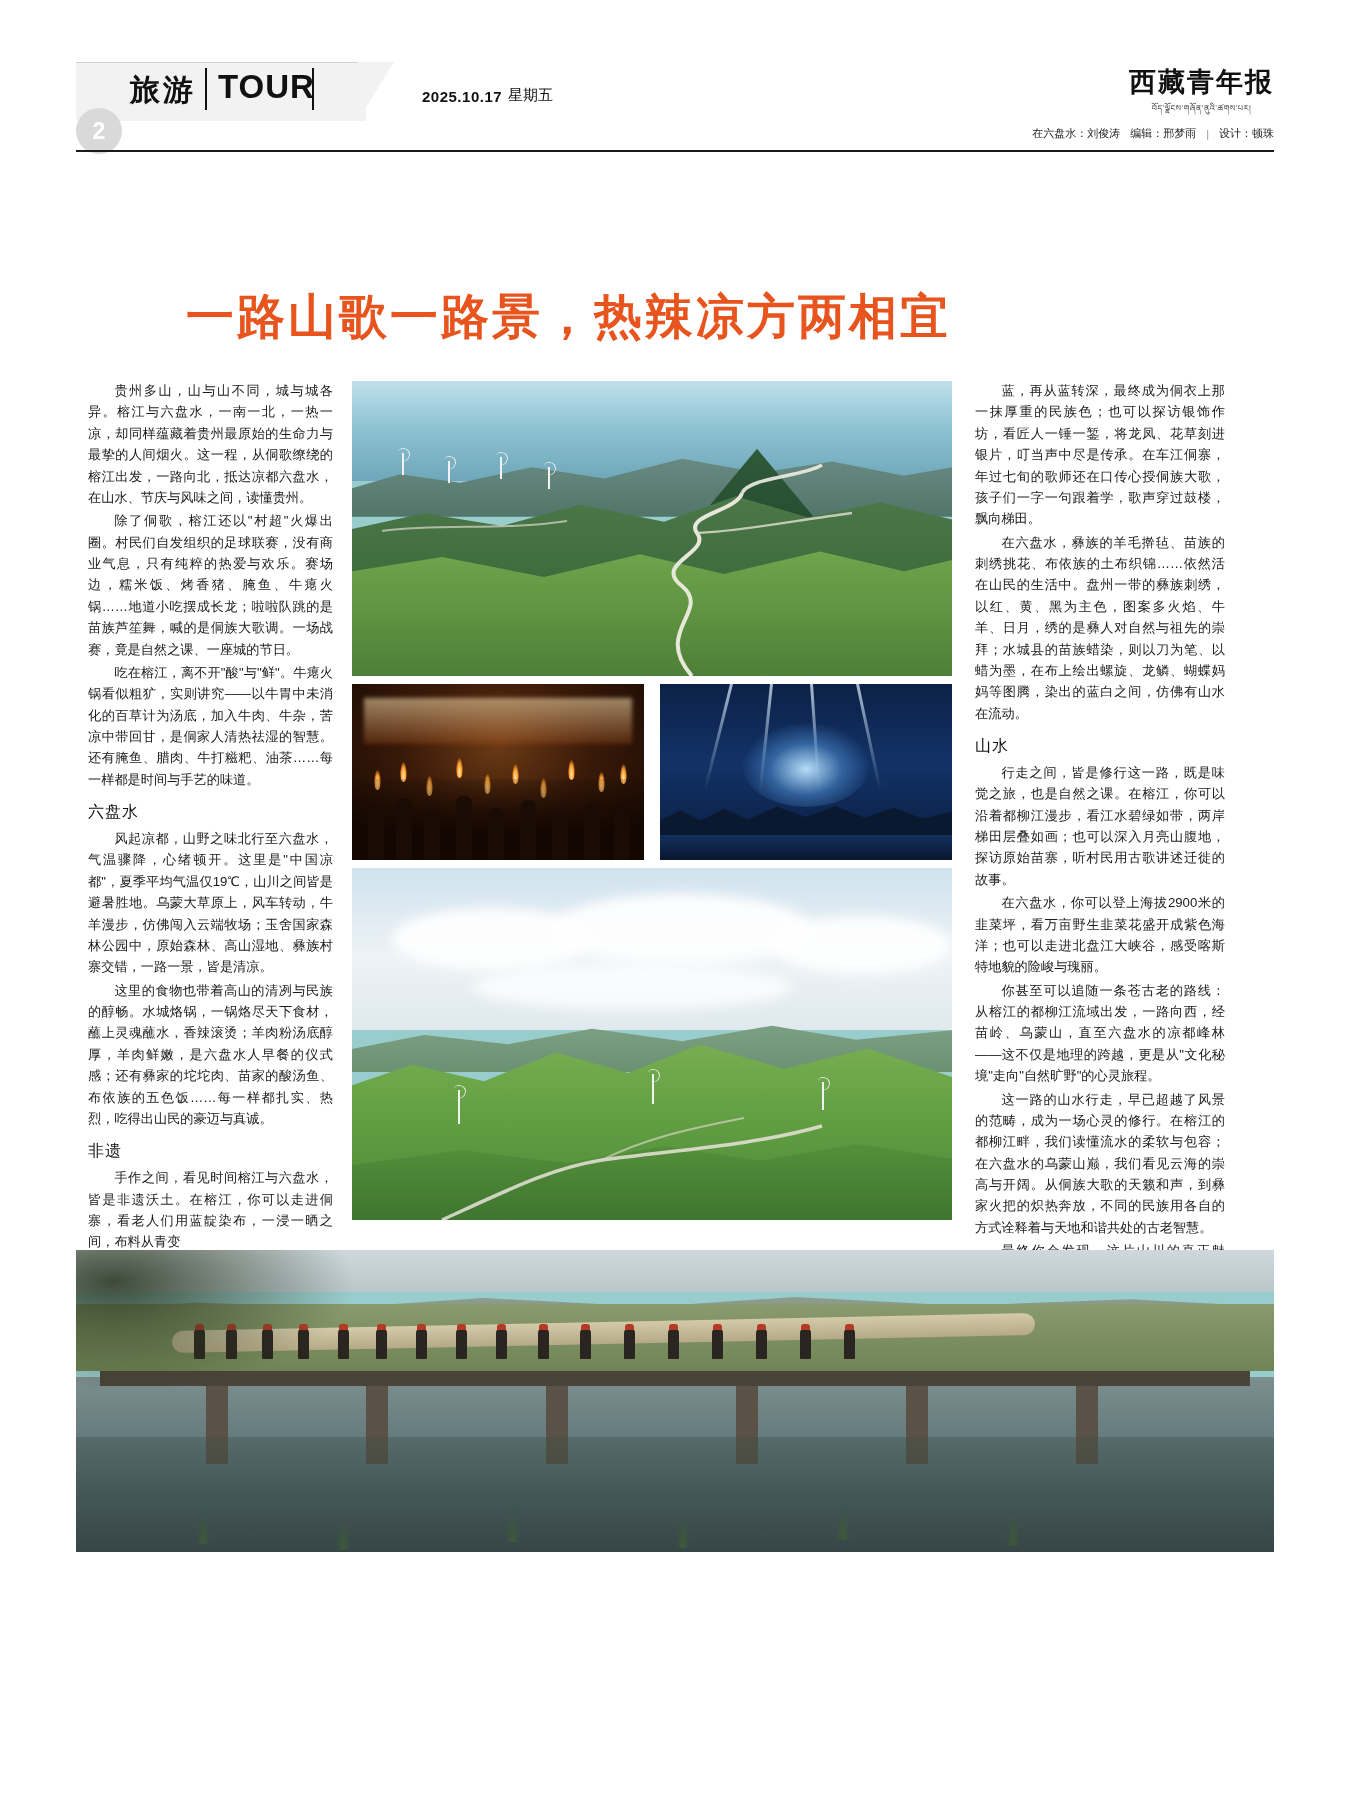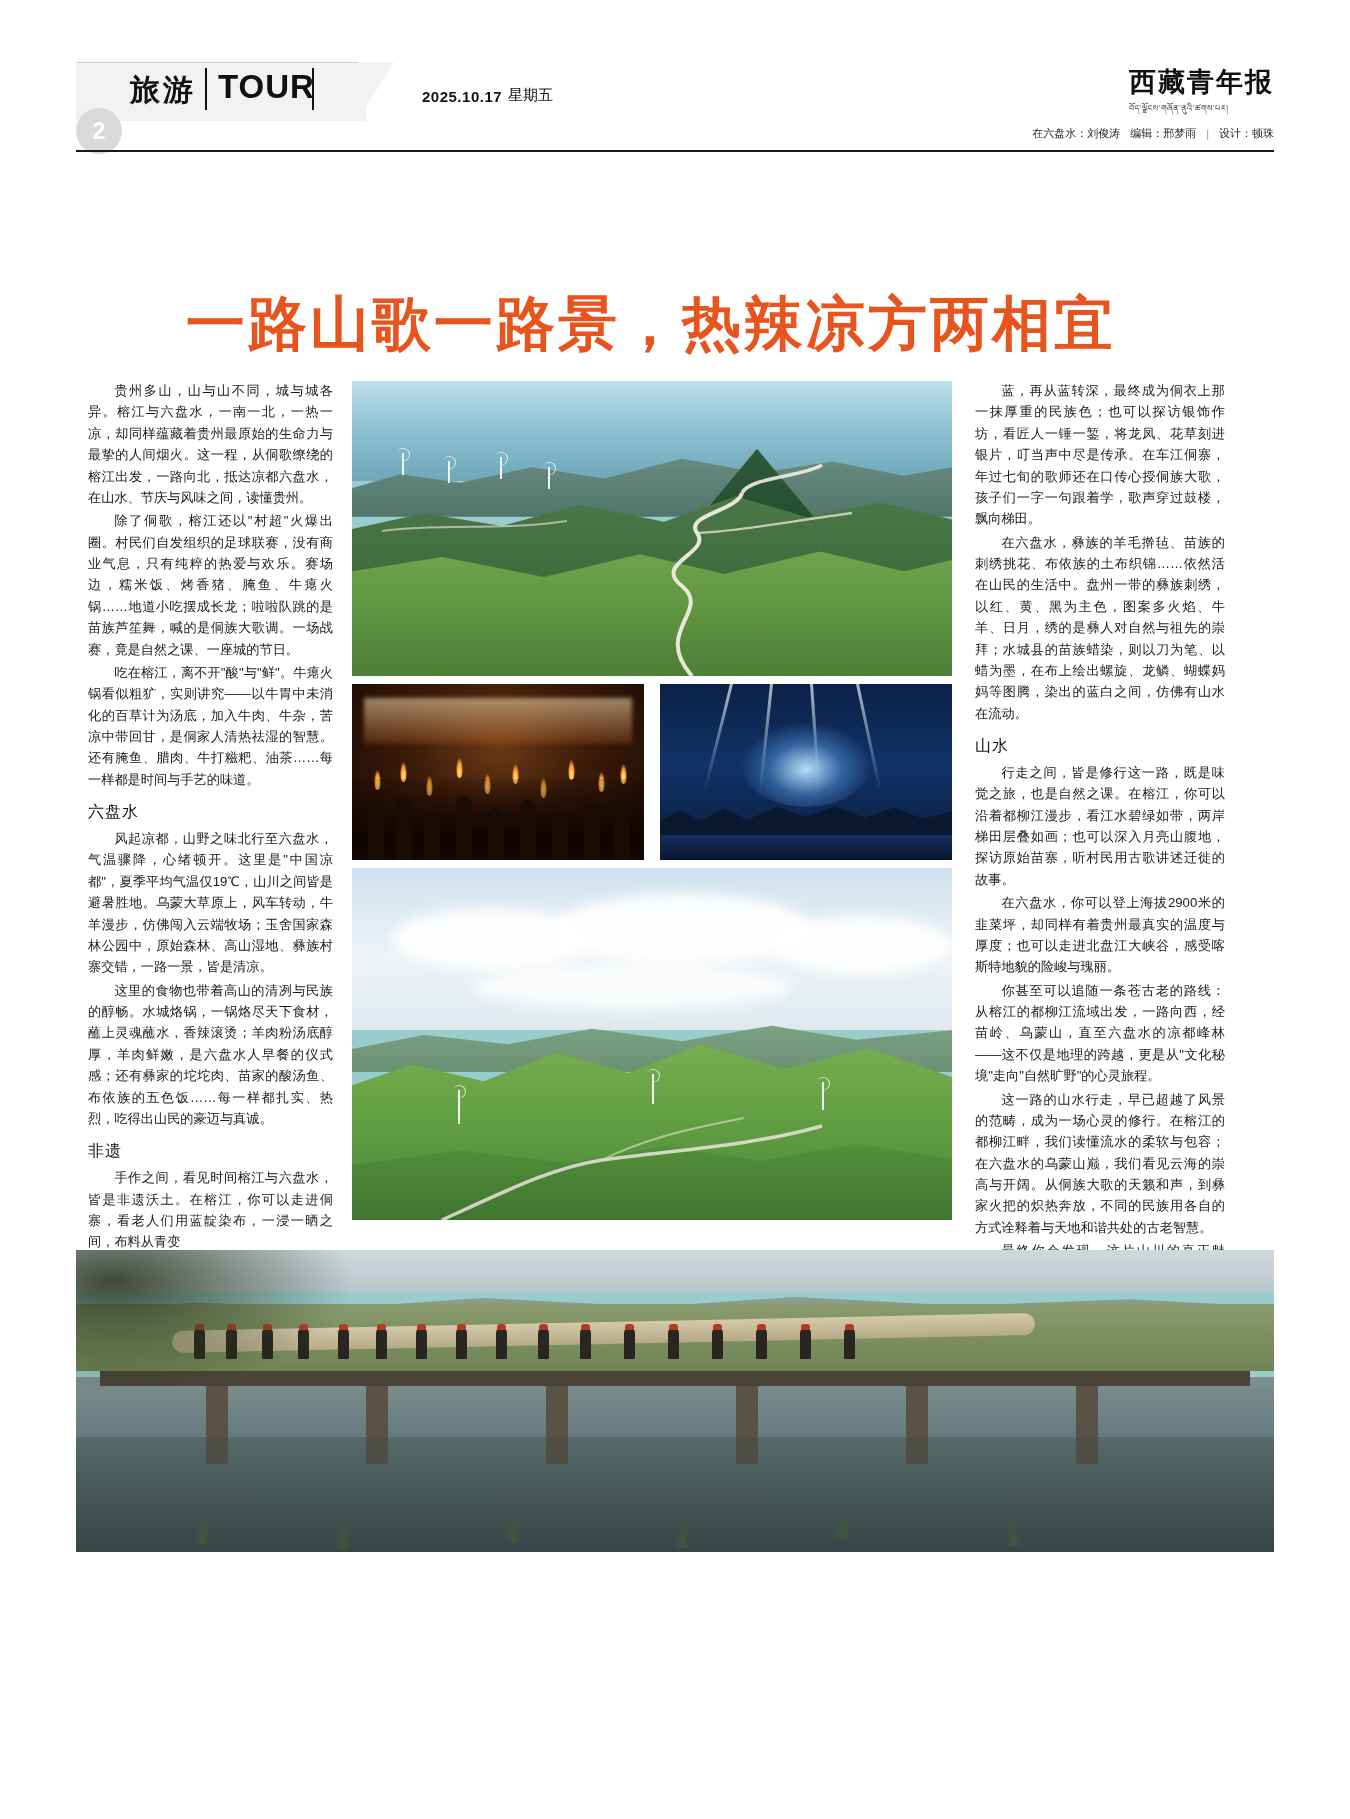--- a/index.html
+++ b/index.html
@@ -100,21 +100,21 @@
   }
   .mh-weekday {
     position: absolute;
     left: 508px; top: 86px;
     font-size: 15px;
     color: #111;
   }
   .mh-logo {
     position: absolute;
     right: 76px; top: 68px;
-    text-align: left;
+    text-align: center;
   }
   .mh-logo-cn {
     font-family: "DejaVu Serif", "Liberation Serif", serif;
     font-size: 27px;
     font-weight: bold;
     letter-spacing: 2px;
     color: #111;
     line-height: 1.05;
   }
   .mh-logo-tb {
@@ -142,21 +142,21 @@
     left: 88px; top: 222px;
     font-size: 30px;
     font-weight: bold;
     color: #d4391a;
     letter-spacing: 2px;
     font-family: "DejaVu Sans", "Liberation Sans", sans-serif;
   }
   .headline {
     position: absolute;
     left: 186px; top: 285px;
-    font-size: 59px;
+    font-size: 48px;
     font-weight: bold;
     color: #e8541d;
     letter-spacing: 3px;
     white-space: nowrap;
     font-family: "DejaVu Sans", "Liberation Sans", sans-serif;
   }
 
   
   .col {
     position: absolute;
@@ -440,21 +440,21 @@
     <div class="sub">非遗</div>
     <p>手作之间，看见时间榕江与六盘水，皆是非遗沃土。在榕江，你可以走进侗寨，看老人们用蓝靛染布，一浸一晒之间，布料从青变</p>
   </div>
 
   <div class="col col-right">
     <p>蓝，再从蓝转深，最终成为侗衣上那一抹厚重的民族色；也可以探访银饰作坊，看匠人一锤一錾，将龙凤、花草刻进银片，叮当声中尽是传承。在车江侗寨，年过七旬的歌师还在口传心授侗族大歌，孩子们一字一句跟着学，歌声穿过鼓楼，飘向梯田。</p>
     <p>在六盘水，彝族的羊毛擀毡、苗族的刺绣挑花、布依族的土布织锦……依然活在山民的生活中。盘州一带的彝族刺绣，以红、黄、黑为主色，图案多火焰、牛羊、日月，绣的是彝人对自然与祖先的崇拜；水城县的苗族蜡染，则以刀为笔、以蜡为墨，在布上绘出螺旋、龙鳞、蝴蝶妈妈等图腾，染出的蓝白之间，仿佛有山水在流动。</p>
 
     <div class="sub">山水</div>
     <p>行走之间，皆是修行这一路，既是味觉之旅，也是自然之课。在榕江，你可以沿着都柳江漫步，看江水碧绿如带，两岸梯田层叠如画；也可以深入月亮山腹地，探访原始苗寨，听村民用古歌讲述迁徙的故事。</p>
-    <p>在六盘水，你可以登上海拔2900米的韭菜坪，却同样有着贵州最真实的温度与厚度；也可以走进北盘江大峡谷，感受喀斯特地貌的险峻与瑰丽。</p>
+    <p>在六盘水，你可以登上海拔2900米的韭菜坪，看万亩野生韭菜花盛开成紫色海洋；也可以走进北盘江大峡谷，感受喀斯特地貌的险峻与瑰丽。</p>
     <p>你甚至可以追随一条苍古老的路线：从榕江的都柳江流域出发，一路向西，经苗岭、乌蒙山，直至六盘水的凉都峰林——这不仅是地理的跨越，更是从"文化秘境"走向"自然旷野"的心灵旅程。</p>
     <p>这一路的山水行走，早已超越了风景的范畴，成为一场心灵的修行。在榕江的都柳江畔，我们读懂流水的柔软与包容；在六盘水的乌蒙山巅，我们看见云海的崇高与开阔。从侗族大歌的天籁和声，到彝家火把的炽热奔放，不同的民族用各自的方式诠释着与天地和谐共处的古老智慧。</p>
     <p>最终你会发现，这片山川的真正魅力，不仅在于它的清凉或热辣，更在于它提供了一种生活的答案：如何在与自然的对话中安顿自我，如何在日常的烟火里守护传统。这是一场从舌尖到心灵的旅程，贵州的深意，就藏在这南北双城的回响之间——它提醒着我们：人生当如贵州山水，既有榕江般的热烈生长，也有六盘水般的沉静清凉。</p>
 
     <p class="source">（环球旅行）</p>
   </div>
 
   <div class="photo ph1">
     <div class="ph1-sky"></div>
     <div class="ph1-far"></div>

